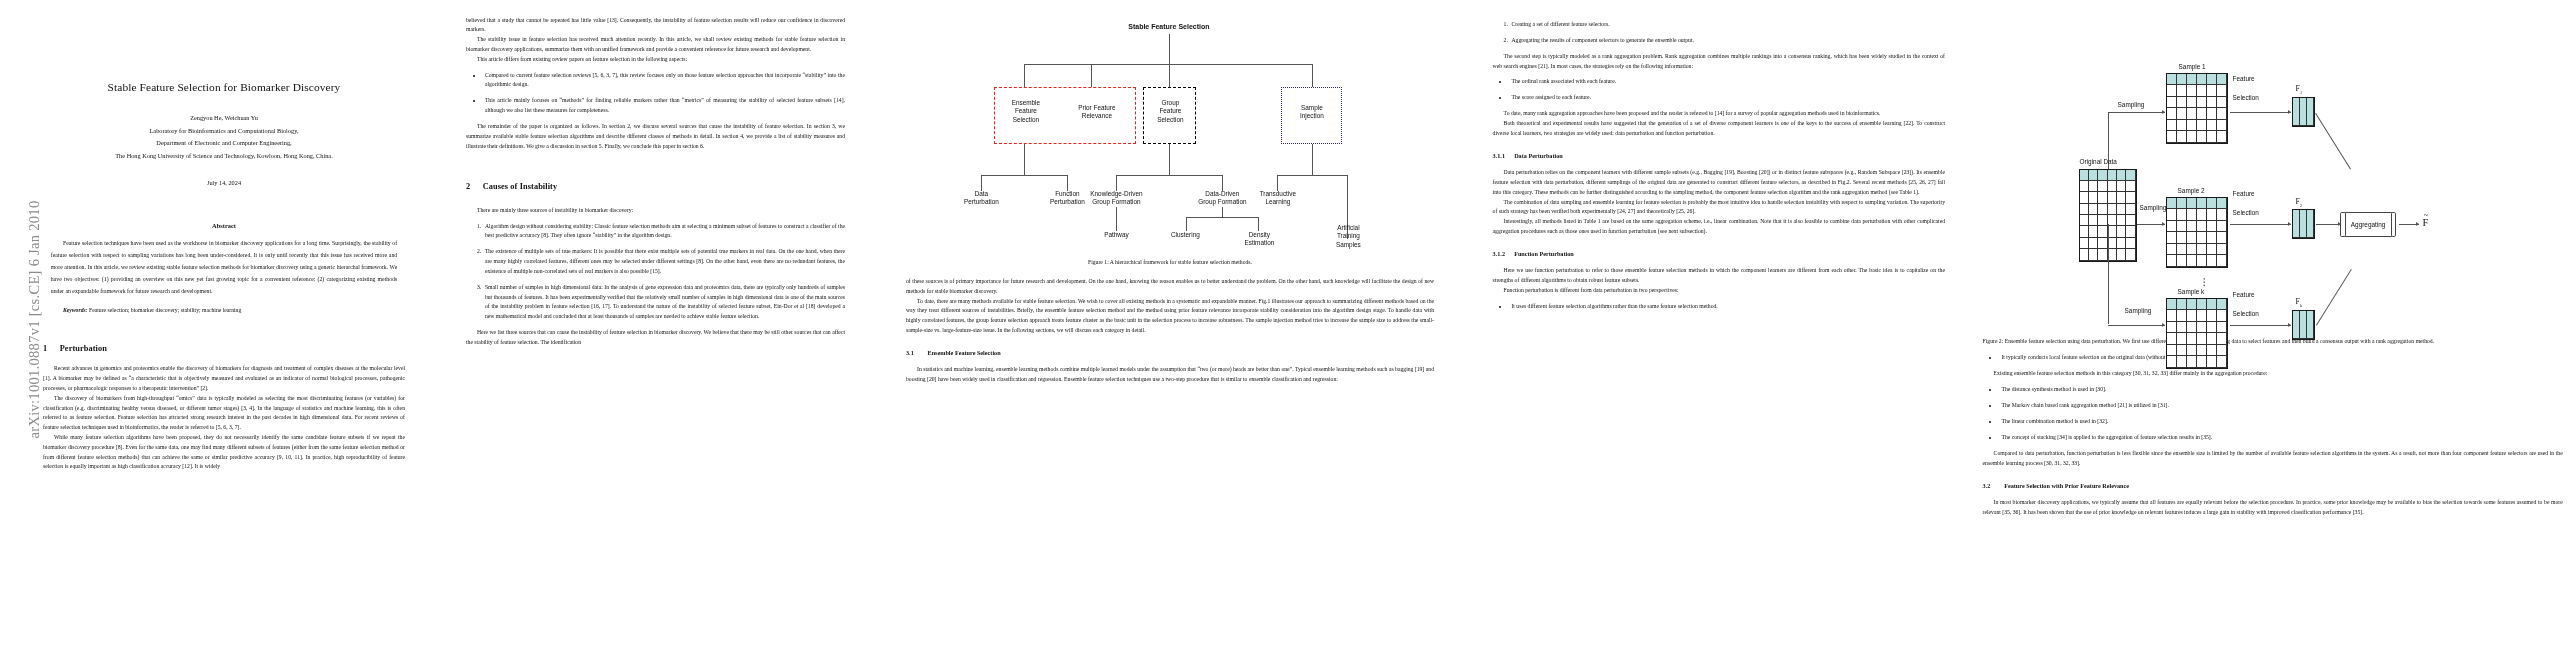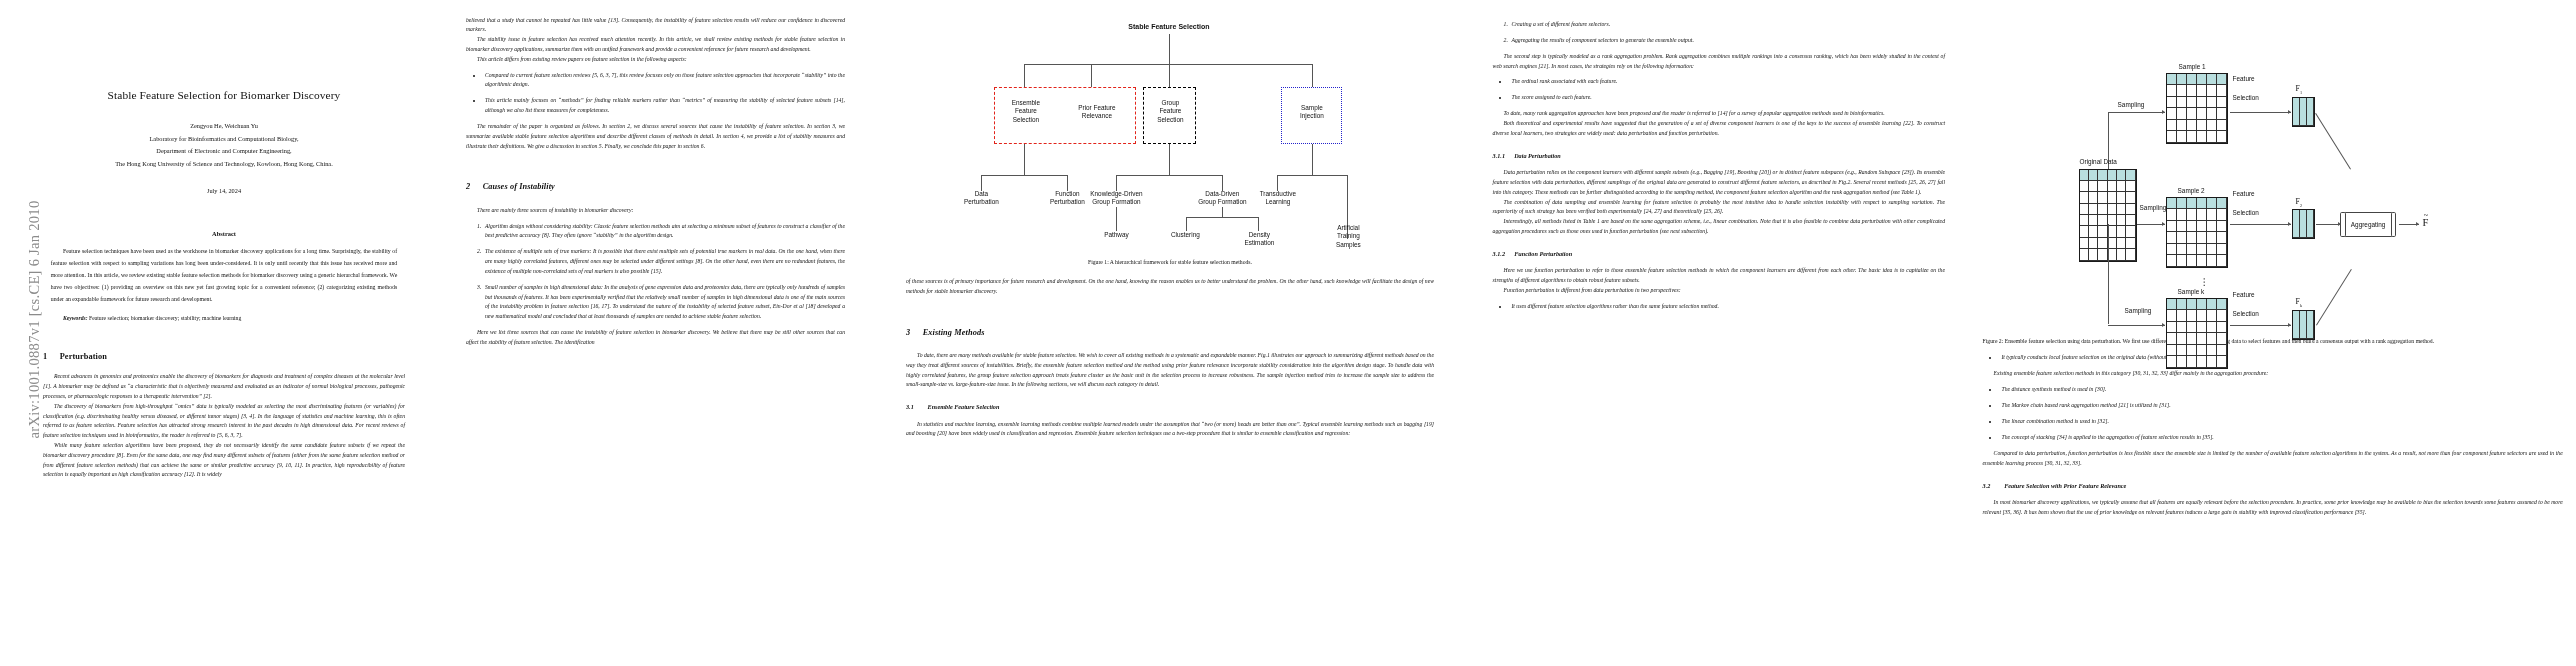--- a/index.html
+++ b/index.html
@@ -41,23 +41,22 @@
     position: relative;
     height: 667px;
     padding: 0;
     flex: none;
   }
   .col-body {
     font-size: 5.7px;
     line-height: 1.72;
     text-align: justify;
     hyphens: auto;
-    font-style: italic;
-  }
-  .p1 { width: 439px; padding: 32px 34px 0 43px; }
+  }
+  .p1 { width: 439px; padding: 24px 34px 0 43px; }
   .p2 { width: 439px; padding: 15.6px 33px 0 27px; }
   .p3 { width: 589px; padding: 15.6px 33px 0 28px; }
   .p4 { width: 500px; padding: 15.6px 22px 0 25.6px; }
   .p5 { width: 609px; padding: 15.6px 13.3px 0 15.6px; }
 
   h1.doc-title {
     font-size: 11.4px;
     font-weight: normal;
     text-align: center;
     margin: 57px 0 0 0;
@@ -324,24 +323,20 @@
         <div class="f1-node" style="left:253px; top:211px; width:44px;">Clustering</div>
         <div class="f1-node" style="left:326px; top:211px; width:46px;">Density<br>Estimation</div>
       </div>
     </div>
 
     <p class="figcap center">Figure 1: A hierarchical framework for stable feature selection methods.</p>
 
     <div class="col-body" style="margin-top:9px;">
       <p class="para noind">of these sources is of primary importance for future research and development. On the one hand, knowing the reason enables us to better understand the problem. On the other hand, such knowledge will facilitate the design of new methods for stable biomarker discovery.</p>
 
-      <h2 class="sec">
-        <span class="num">3</span>
-        <span>Existing Methods</span>
-      </h2>
       <p class="para">To date, there are many methods available for stable feature selection. We wish to cover all existing methods in a systematic and expandable manner. Fig.1 illustrates our approach to summarizing different methods based on the way they treat different sources of instabilities. Briefly, the ensemble feature selection method and the method using prior feature relevance incorporate stability consideration into the algorithm design stage. To handle data with highly correlated features, the group feature selection approach treats feature cluster as the basic unit in the selection process to increase robustness. The sample injection method tries to increase the sample size to address the small-sample-size vs. large-feature-size issue. In the following sections, we will discuss each category in detail.</p>
 
       <h3 class="subsec">
         <span class="num">3.1</span>
         <span>Ensemble Feature Selection</span>
       </h3>
       <p class="para">In statistics and machine learning, ensemble learning methods combine multiple learned models under the assumption that “two (or more) heads are better than one”. Typical ensemble learning methods such as bagging [19] and boosting [20] have been widely used in classification and regression. Ensemble feature selection techniques use a two-step procedure that is similar to ensemble classification and regression:</p>
     </div>
   </div>
 

